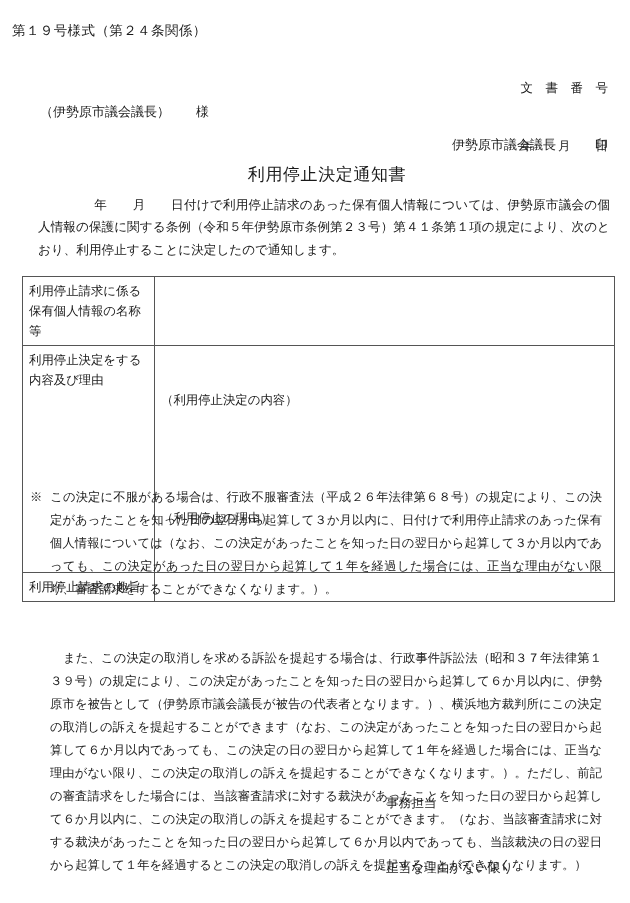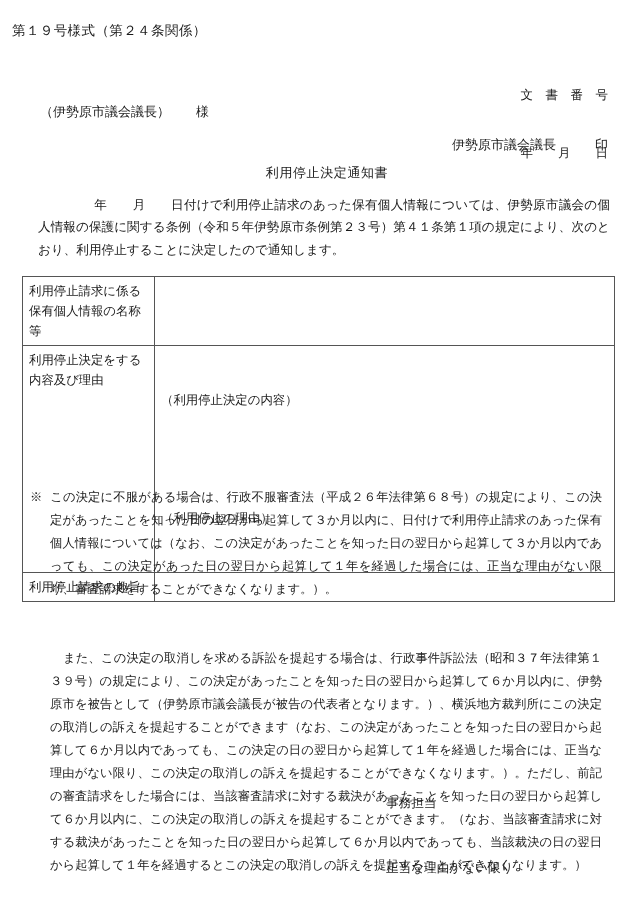--- a/index.html
+++ b/index.html
@@ -37,21 +37,21 @@
   .form-no {
     position: absolute;
     left: 12px;
     top: 24px;
     font-size: 13.5px;
     letter-spacing: 0.4px;
   }
   .doc-meta {
     position: absolute;
     right: 22px;
-    top: 47px;
+    top: 40px;
     text-align: right;
     font-size: 12.5px;
     line-height: 1.55;
   }
   .doc-meta .line { display: block; white-space: pre; }
 
   
   .addressee {
     position: absolute;
     left: 40px;
@@ -69,21 +69,21 @@
     white-space: pre;
   }
 
   
   .doc-title {
     position: absolute;
     left: 0;
     right: 0;
     top: 166px;
     text-align: center;
-    font-size: 13px;
+    font-size: 17px;
     letter-spacing: 0.6px;
     margin-left: 24px;
   }
 
   
   .intro {
     position: absolute;
     left: 38px;
     top: 194px;
     width: 572px;

